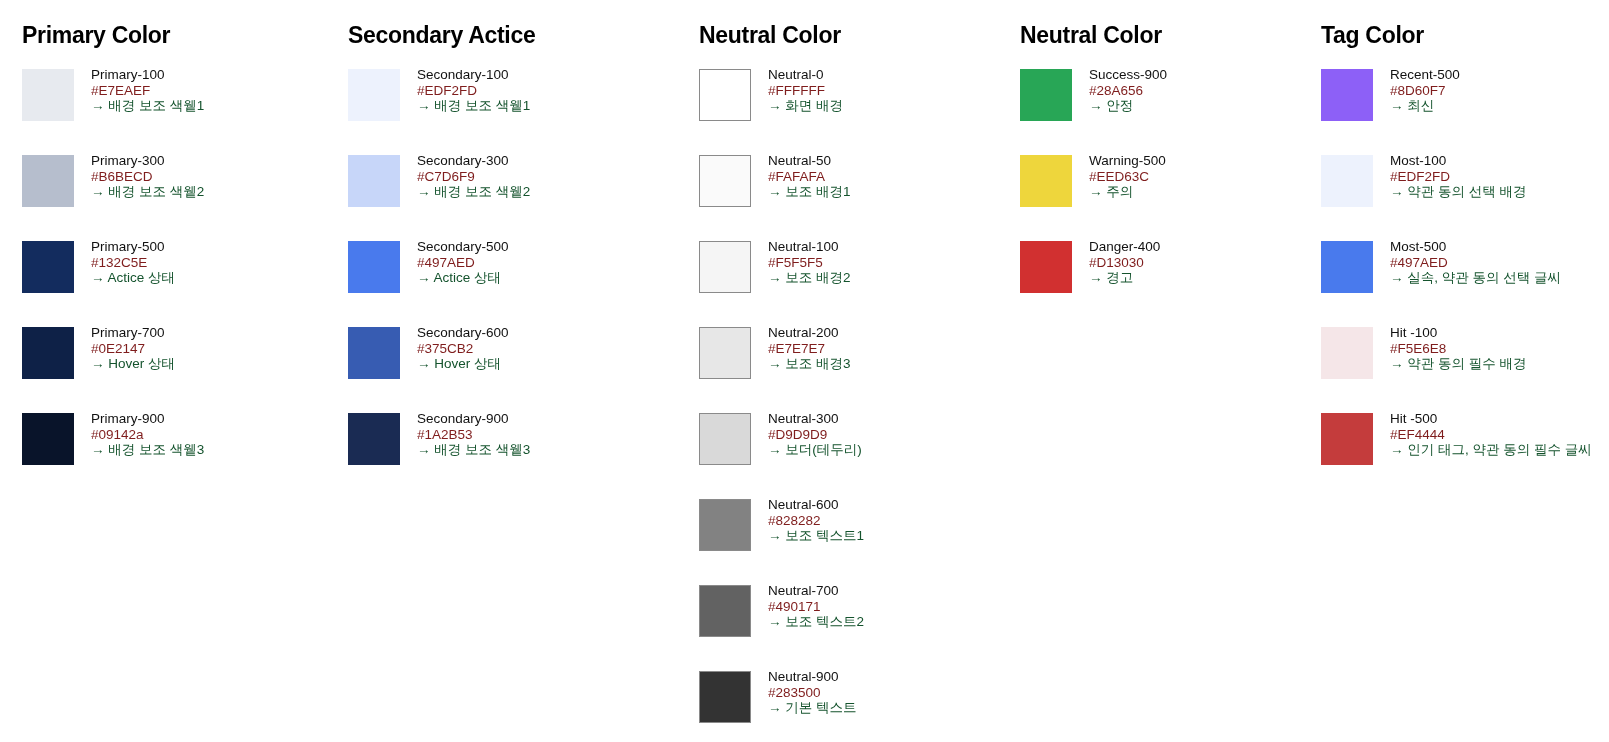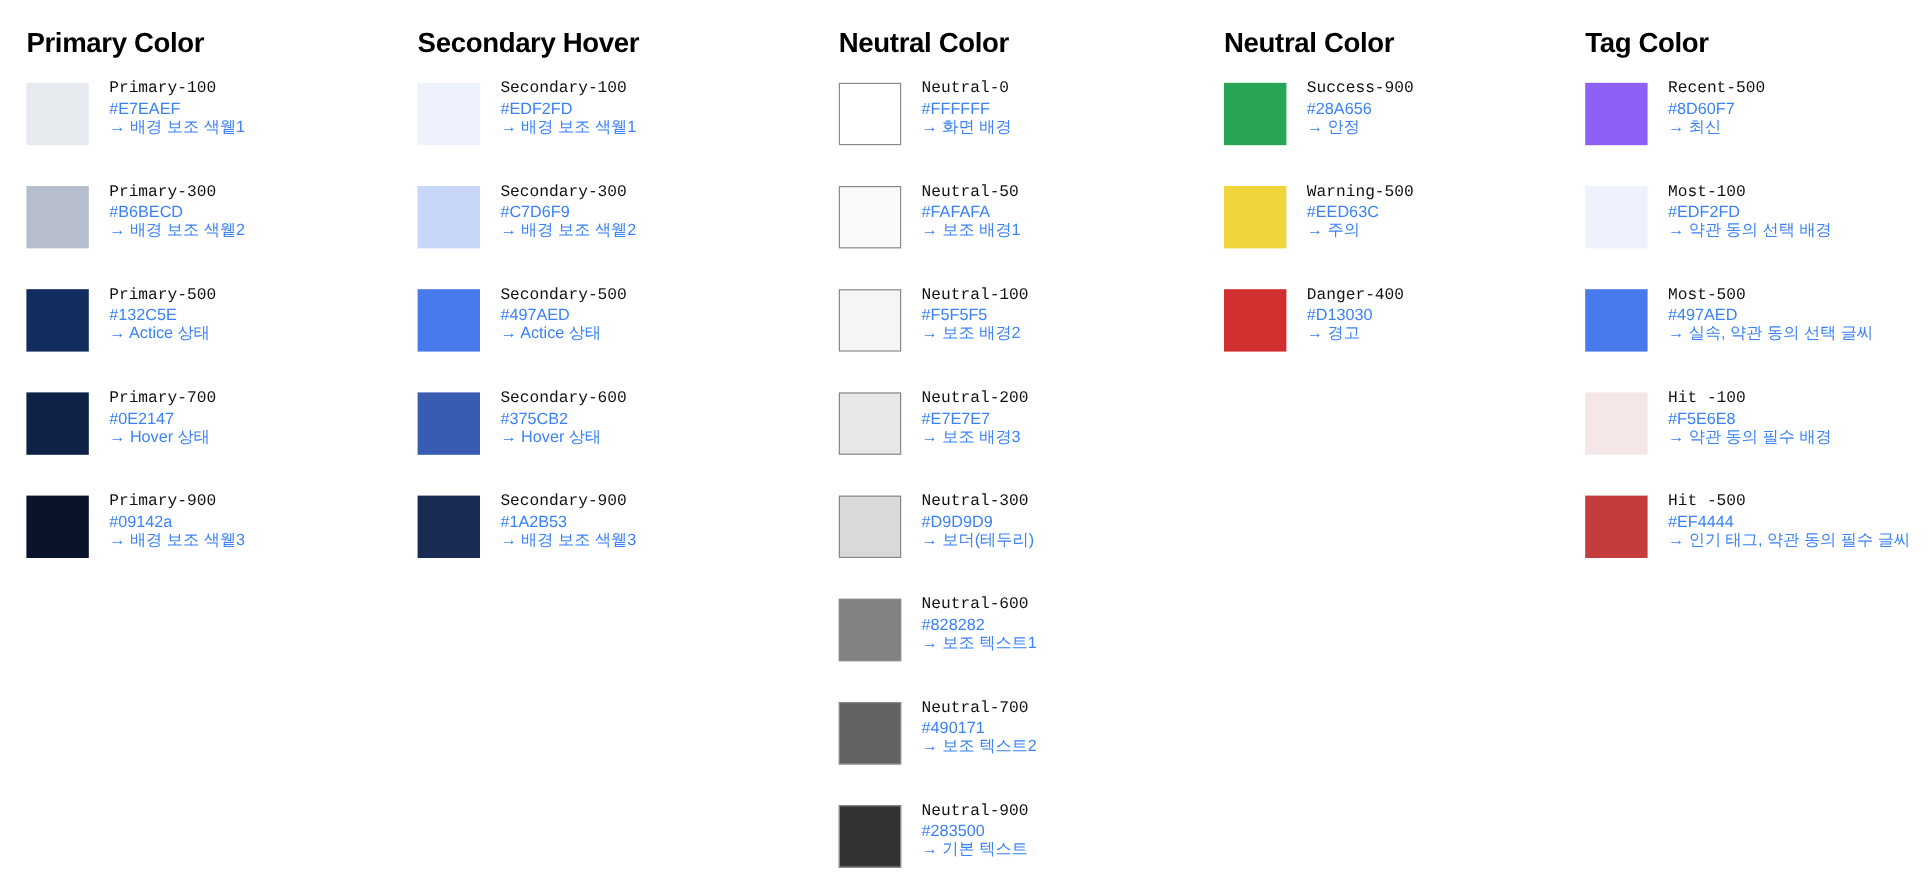--- a/index.html
+++ b/index.html
@@ -54,29 +54,28 @@
   .swatch-text {
     position: absolute;
     left: 69px;
     top: -2px;
     line-height: 15.5px;
     white-space: nowrap;
   }
   .swatch-name {
     font-size: 13.5px;
     color: #111111;
-    font-family: Liberation Mono, monospace;
   }
   .swatch-hex {
     font-size: 13.5px;
-    color: #3b82f6;
+    color: #7f1d1d;
   }
   .swatch-usage {
     font-size: 13.5px;
-    color: #3b82f6;
+    color: #14532d;
   }
 
   
   #column-primary   { left: 22px; }
   #column-secondary { left: 348px; }
   #column-neutral   { left: 699px; }
   #column-semantic  { left: 1020px; }
   #column-tag       { left: 1321px; }
 </style>
 </head>
@@ -124,21 +123,21 @@
           <div class="swatch-text">
             <div class="swatch-name">Primary-900</div>
             <div class="swatch-hex">#09142a</div>
             <div class="swatch-usage">→ 배경 보조 색윁3</div>
           </div>
         </div>
       </div>
   </section>
 
   <section class="palette-column" id="column-secondary">
-    <h2 class="column-title">Secondary Hover</h2>
+    <h2 class="column-title">Secondary Actice</h2>
     <div class="swatch-list">
         <div class="swatch-row">
           <div class="swatch-chip" style="background: rgb(237, 242, 253);"></div>
           <div class="swatch-text">
             <div class="swatch-name">Secondary-100</div>
             <div class="swatch-hex">#EDF2FD</div>
             <div class="swatch-usage">→ 배경 보조 색윁1</div>
           </div>
         </div>
         <div class="swatch-row">

